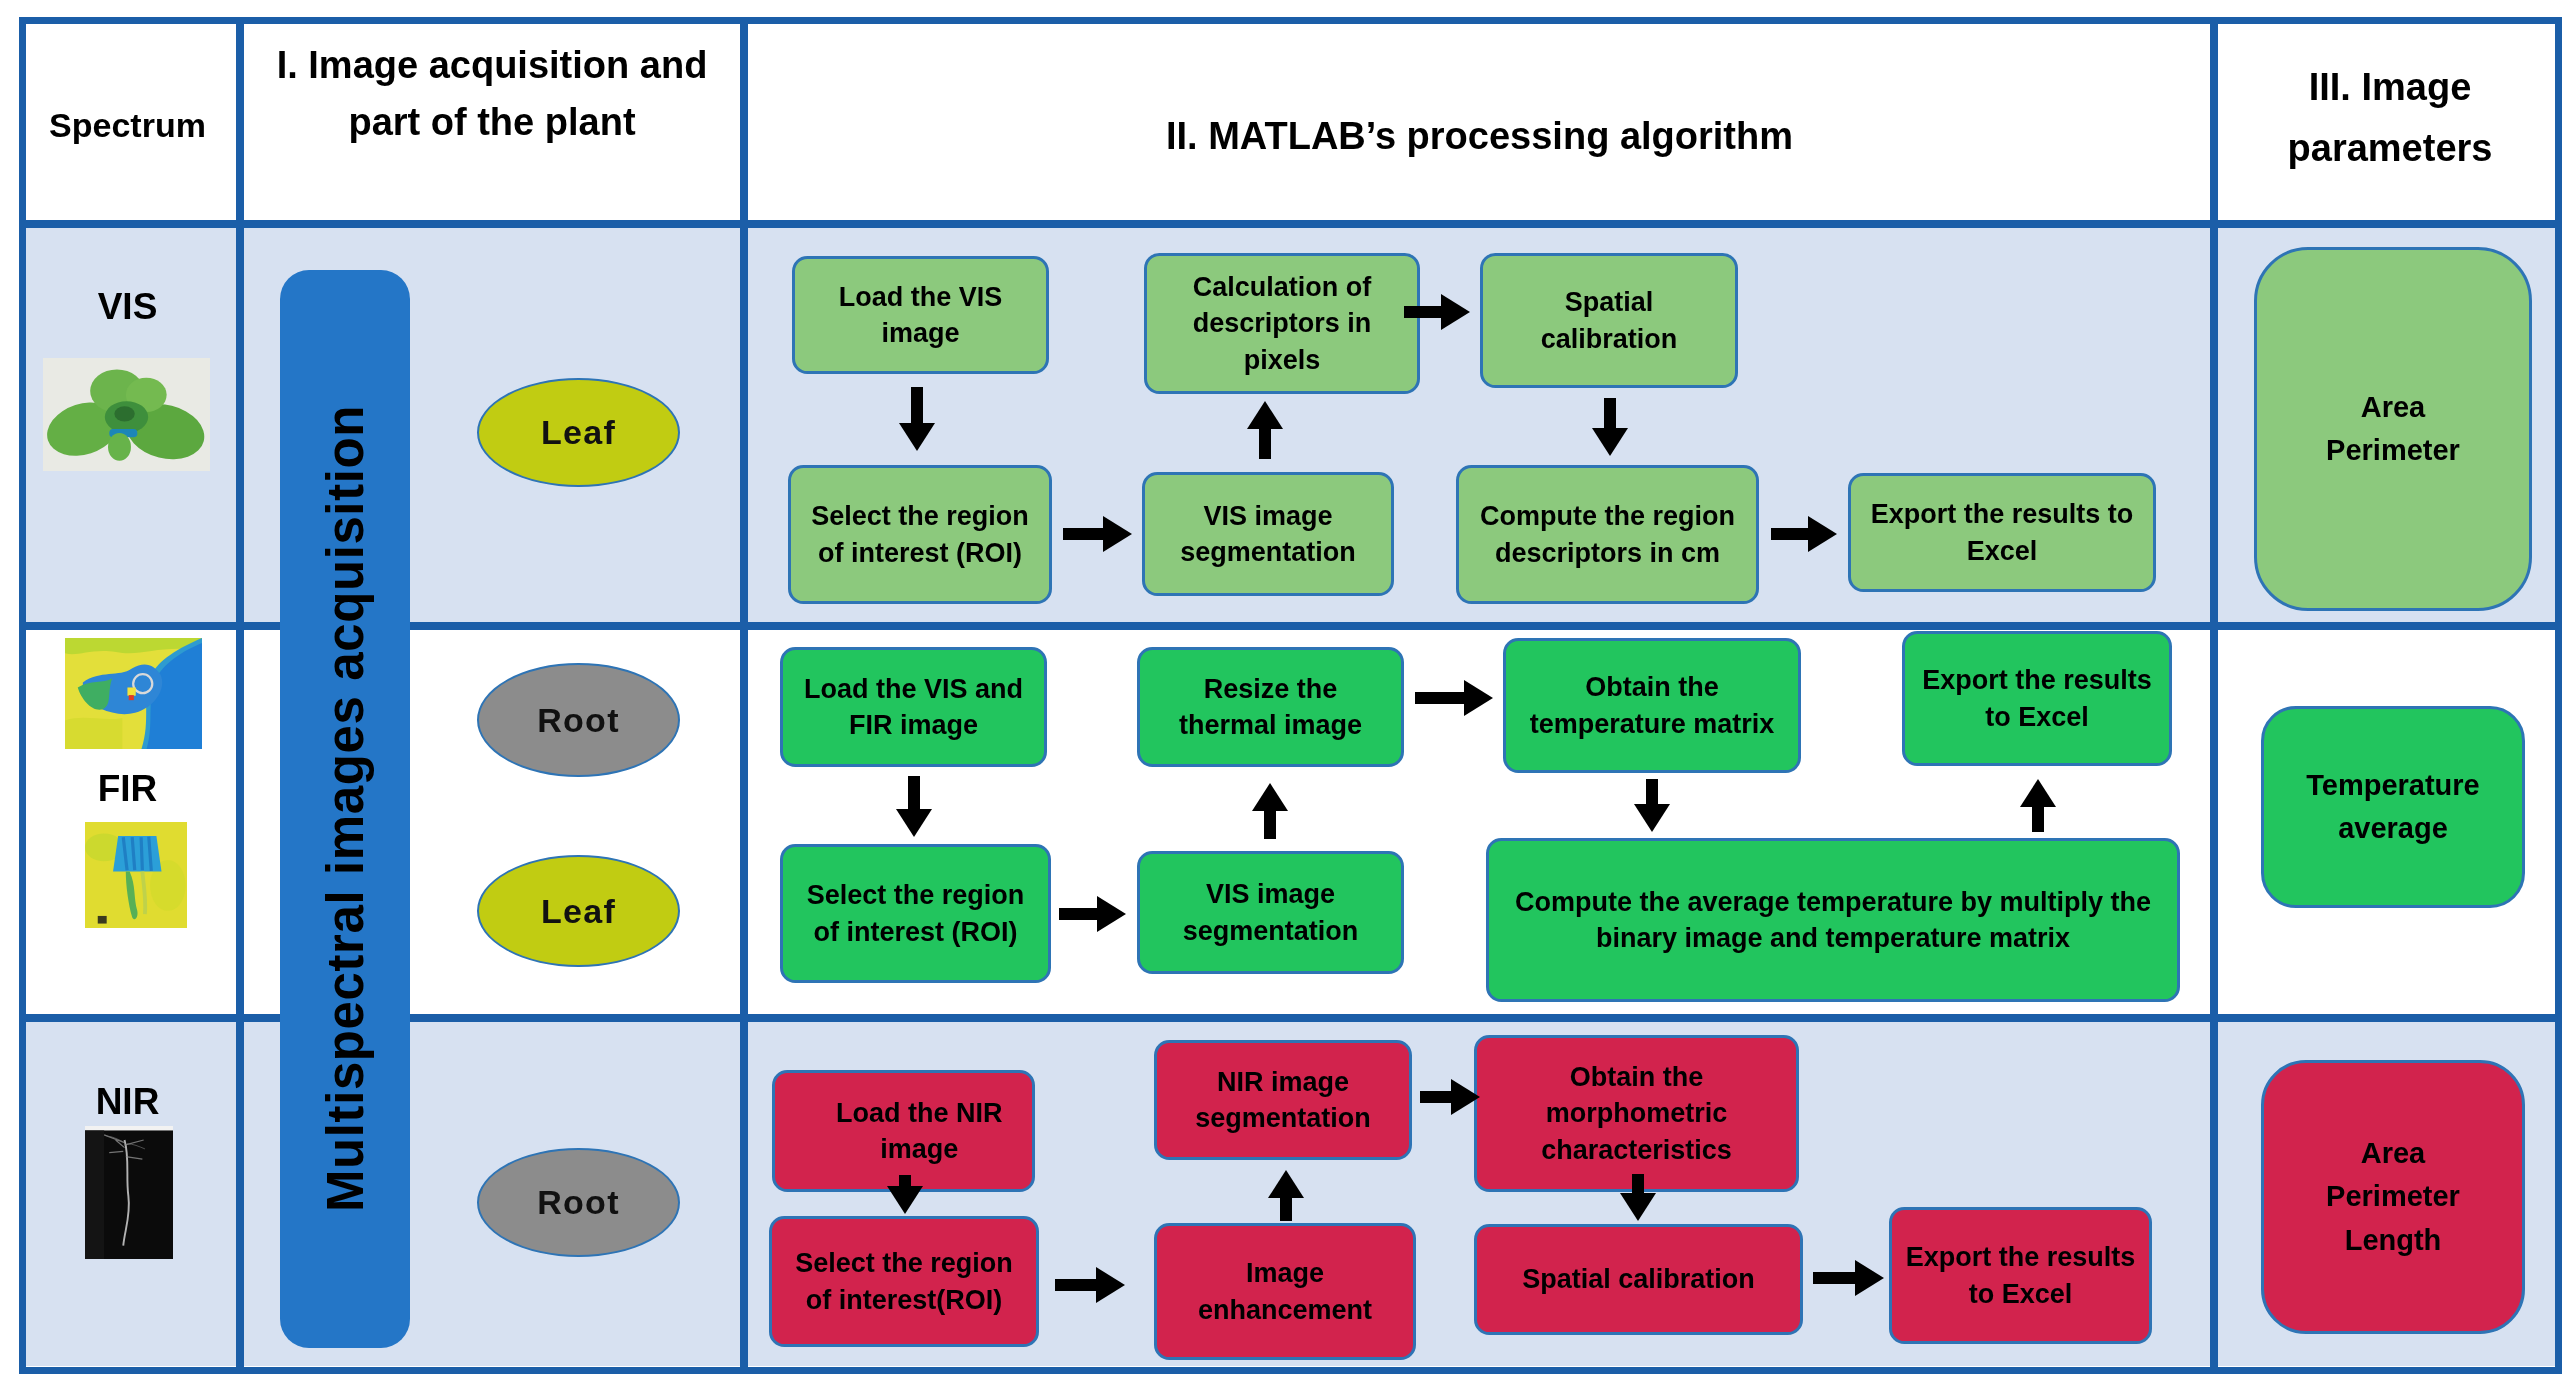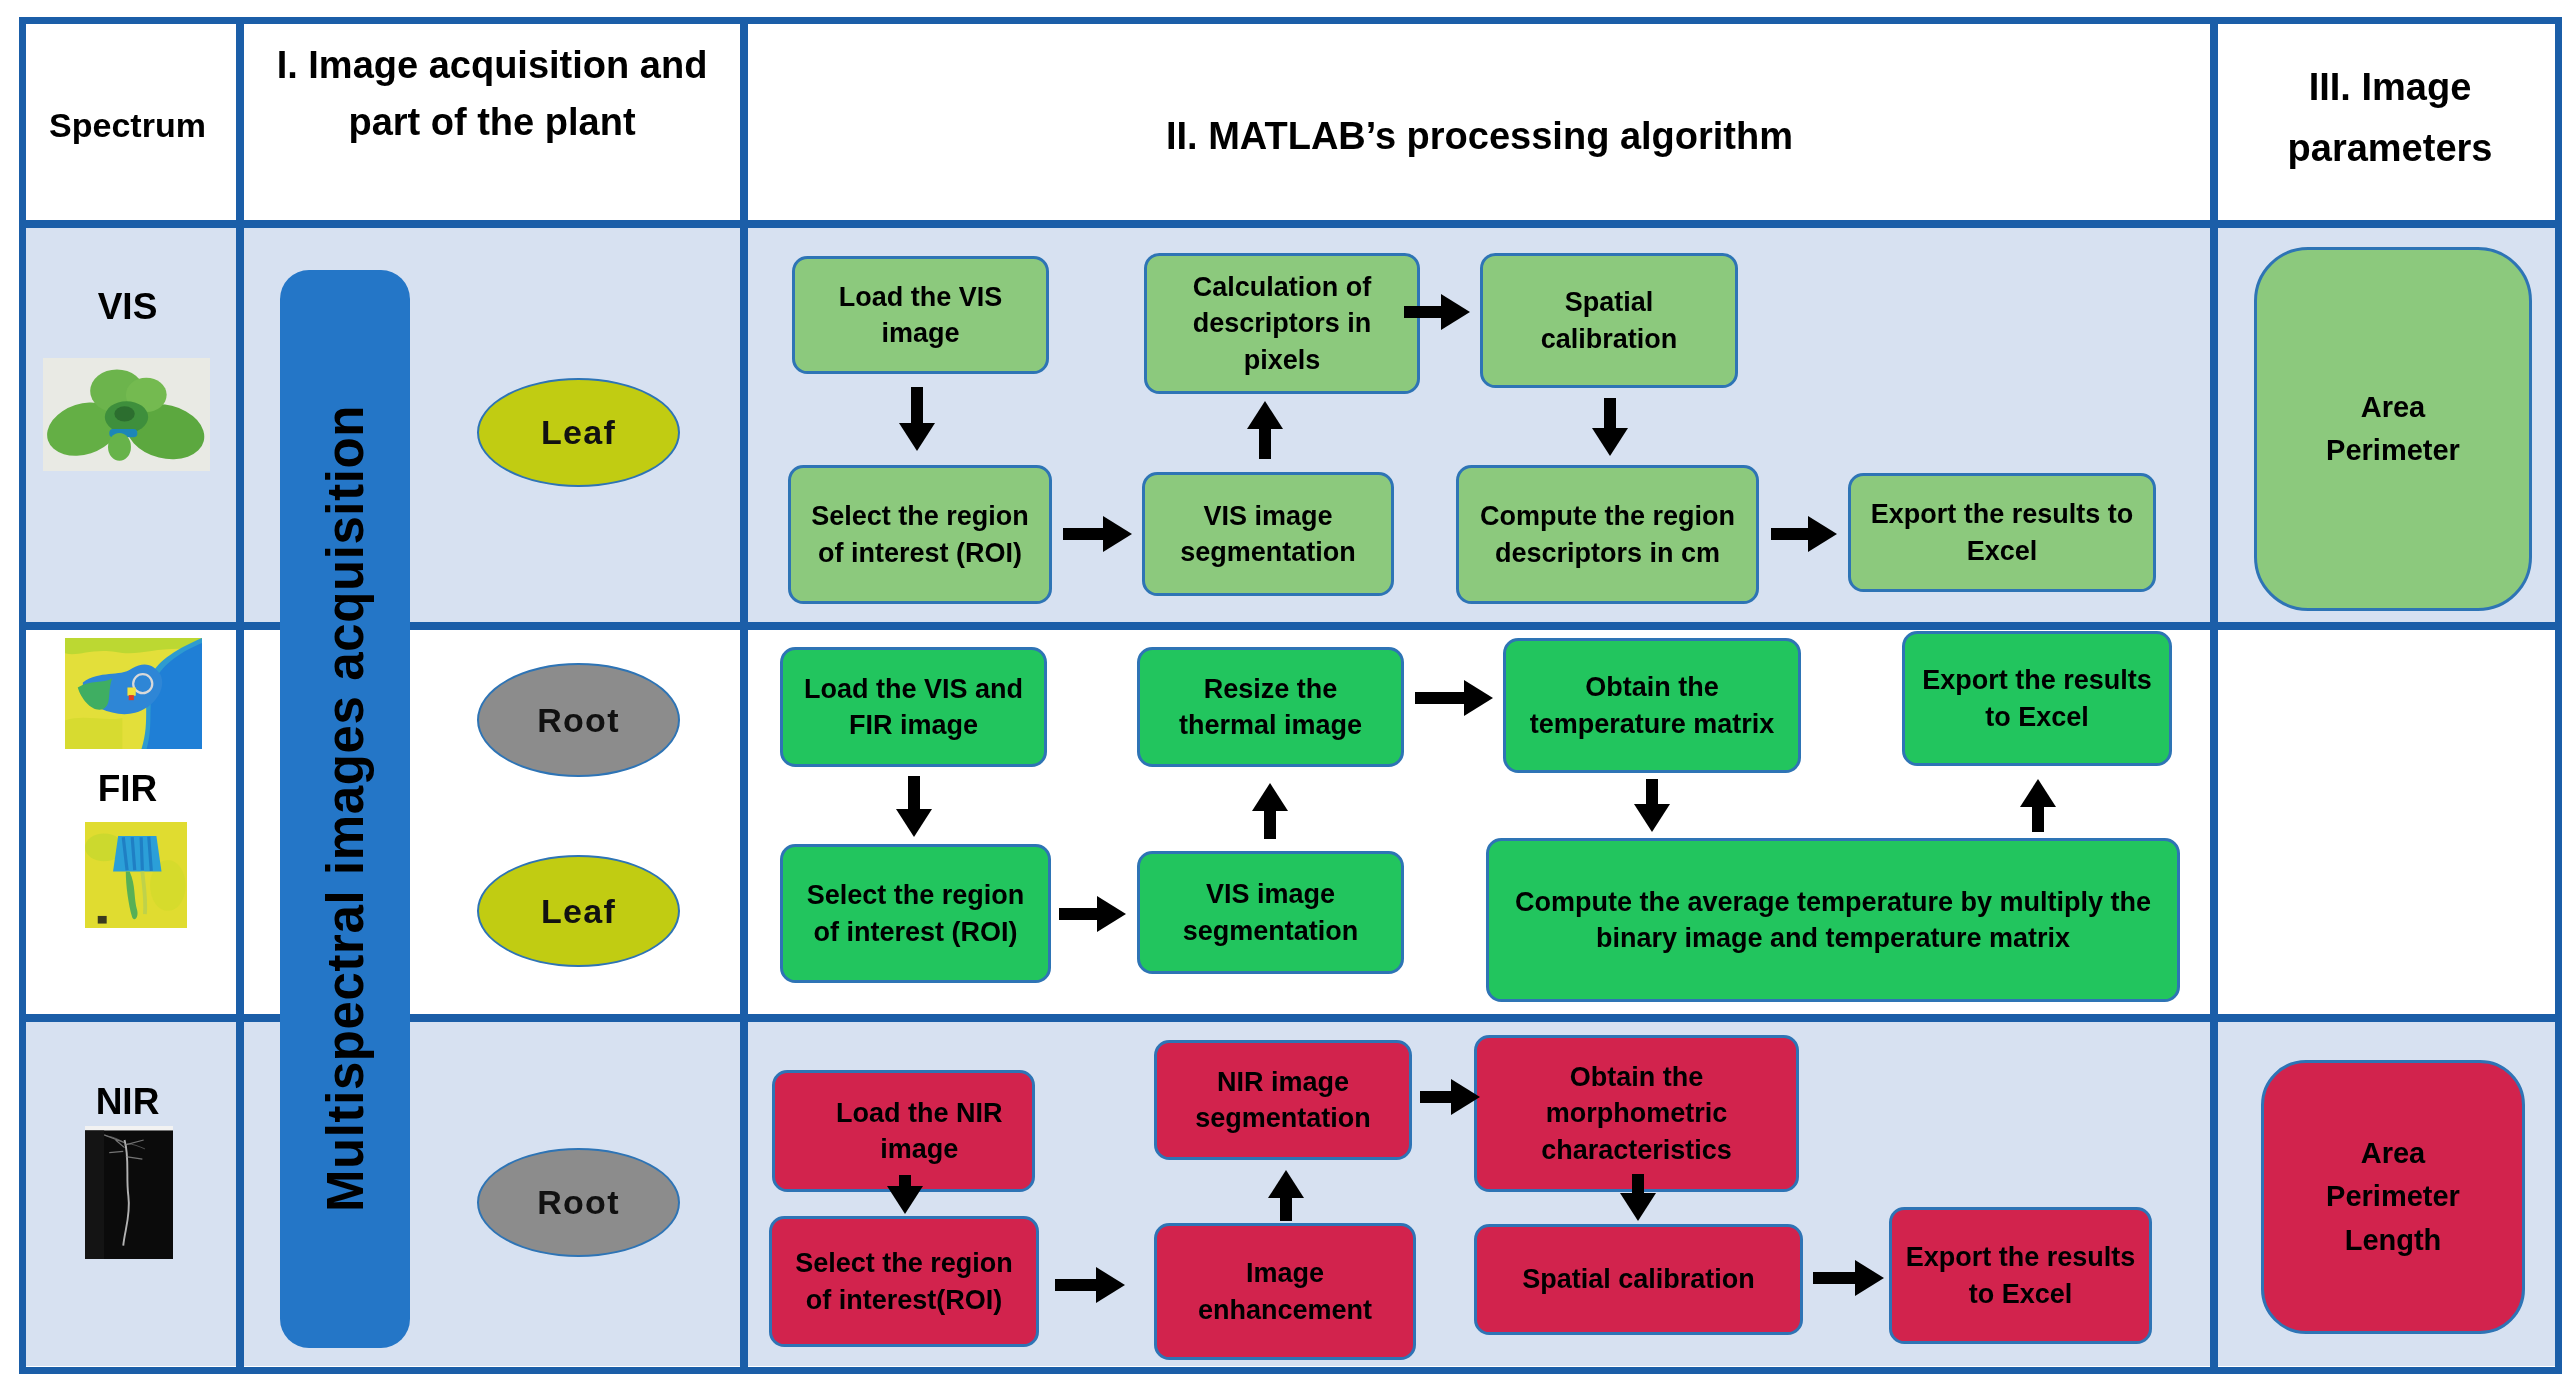--- a/index.html
+++ b/index.html
@@ -226,18 +226,20 @@
       <div class="shaft"></div>
       <div class="head"></div>
     </div>
   <div class="arrow arrow-right" style="left:1813px;top:1260px;width:71px;height:36px;">
       <div class="shaft"></div>
       <div class="head"></div>
     </div>
 
   <div class="box green growth-box" style="left:2254px;top:247px;width:278px;height:364px;border-radius:54px;">Area
 Perimeter</div>
+  <div class="box blue growth-box" style="left:2261px;top:706px;width:264px;height:202px;border-radius:35px;">Temperature
+average</div>
   <div class="box red growth-box" style="left:2261px;top:1060px;width:264px;height:274px;border-radius:45px;">Area
 Perimeter
 Length</div>
 
 </div>
 
 
 </body></html>

